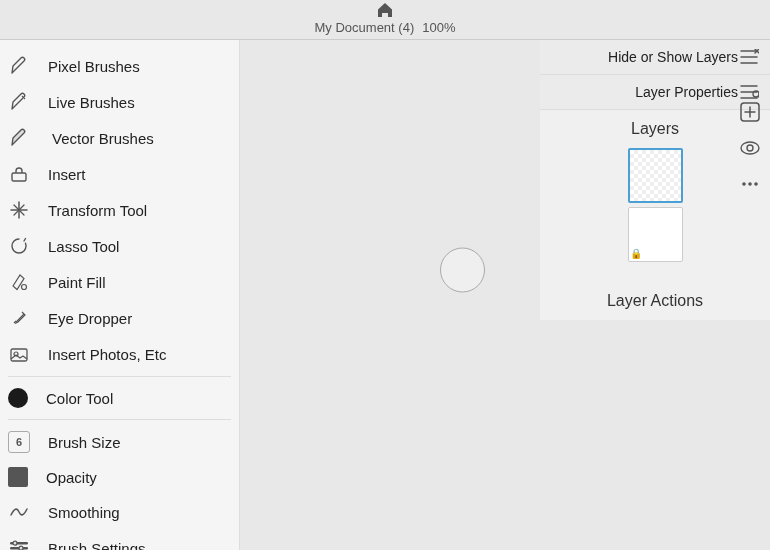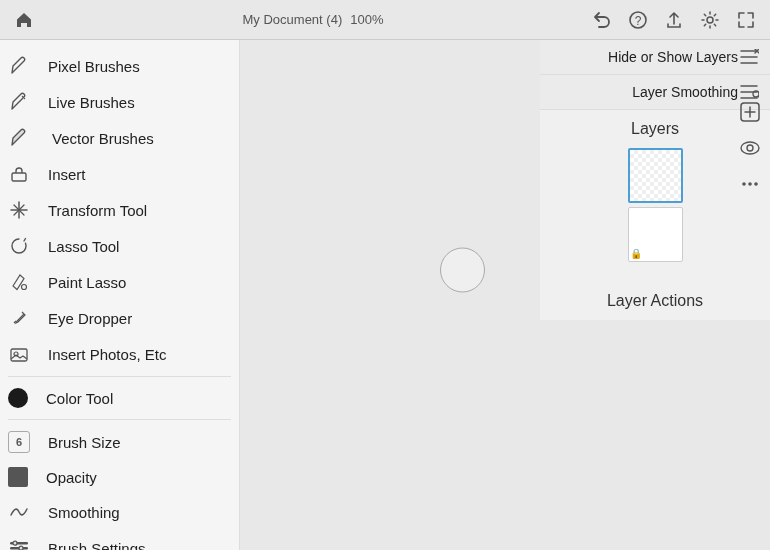--- a/index.html
+++ b/index.html
@@ -16,20 +16,21 @@
     #topbar {
       position: absolute;
       top: 0; left: 0; right: 0;
       height: 40px;
       background: #e8e8e8;
       border-bottom: 1px solid #ccc;
       display: flex;
       align-items: center;
       justify-content: space-between;
       padding: 0 10px;
+      flex-direction: column;
     }
     #topbar .home-icon {
       width: 28px; height: 28px;
       display: flex; align-items: center; justify-content: center;
       cursor: pointer;
     }
     #topbar .center-info {
       display: flex; align-items: center; gap: 8px;
     }
     #topbar .doc-title {
@@ -333,21 +334,21 @@
     <span class="item-label">Lasso Tool</span>
   </div>
 
   <div class="sidebar-item">
     <div class="item-icon">
       <svg width="20" height="20" viewBox="0 0 20 20">
           <path d="M4 14l7-11 4 3.5-7 11-4-3.5z" stroke="#555" stroke-width="1.2" fill="none"></path>
           <circle cx="15" cy="15" r="2.5" stroke="#555" stroke-width="1.2" fill="none"></circle>
         </svg>
     </div>
-    <span class="item-label">Paint Lasso</span>
+    <span class="item-label">Paint Fill</span>
   </div>
 
   <div class="sidebar-item">
     <div class="item-icon">
       <svg width="20" height="20" viewBox="0 0 20 20">
           <path d="M13 4l3 3-7 7-2 1 1-2 7-7z" stroke="#555" stroke-width="1.2" fill="none"></path>
           <line x1="5" y1="15" x2="7" y2="13" stroke="#555" stroke-width="1.2"></line>
         </svg>
     </div>
     <span class="item-label">Eye Dropper</span>
@@ -419,21 +420,21 @@
       <svg width="20" height="16" viewBox="0 0 20 16">
         <line x1="2" y1="2" x2="18" y2="2" stroke="#555" stroke-width="1.5" stroke-linecap="round"></line>
         <line x1="2" y1="8" x2="18" y2="8" stroke="#555" stroke-width="1.5" stroke-linecap="round"></line>
         <line x1="2" y1="14" x2="18" y2="14" stroke="#555" stroke-width="1.5" stroke-linecap="round"></line>
         <line x1="16" y1="0" x2="20" y2="4" stroke="#555" stroke-width="1.5" stroke-linecap="round"></line>
         <line x1="20" y1="0" x2="16" y2="4" stroke="#555" stroke-width="1.5" stroke-linecap="round"></line>
       </svg>
     </span>
   </div>
   <div class="panel-header-row">
-    <span class="row-label">Layer Smoothing</span>
+    <span class="row-label">Layer Properties</span>
     <span class="row-icon">
       <svg width="20" height="16" viewBox="0 0 20 16">
         <line x1="2" y1="2" x2="18" y2="2" stroke="#555" stroke-width="1.5" stroke-linecap="round"></line>
         <line x1="2" y1="8" x2="18" y2="8" stroke="#555" stroke-width="1.5" stroke-linecap="round"></line>
         <line x1="2" y1="14" x2="18" y2="14" stroke="#555" stroke-width="1.5" stroke-linecap="round"></line>
         <circle cx="17" cy="10" r="3" fill="none" stroke="#555" stroke-width="1.3"></circle>
         <line x1="19.2" y1="12.2" x2="21" y2="14" stroke="#555" stroke-width="1.3" stroke-linecap="round"></line>
       </svg>
     </span>
   </div>

